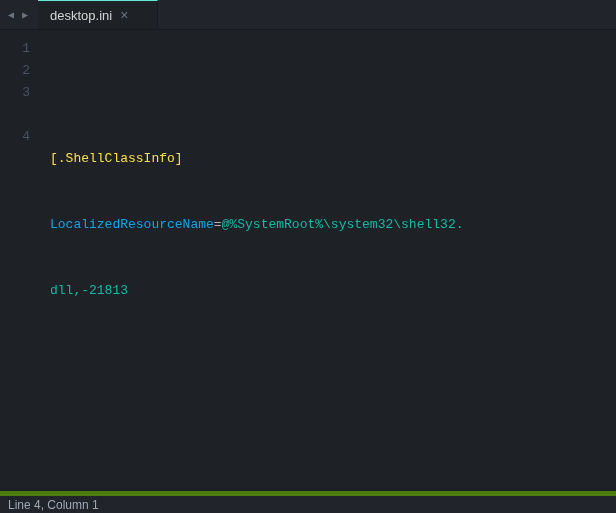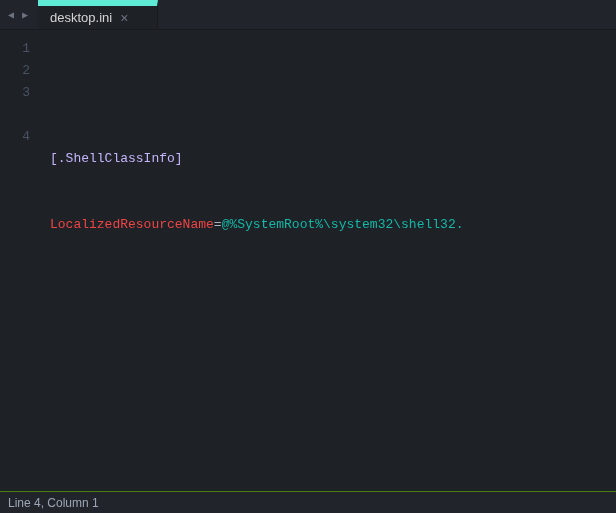--- a/index.html
+++ b/index.html
@@ -64,21 +64,21 @@
       border-top: 1px solid #3a3f4b;
       border-right: 1px solid #181a1f;
       gap: 8px;
       cursor: pointer;
       min-width: 120px;
     }
 
     .tab.active {
       background-color: #1e2227;
       color: #d4d4d4;
-      border-top: 6px solid #5eead4;
+      border-top: 1px solid #5eead4;
     }
 
     .tab-close {
       color: #6b7280;
       font-size: 14px;
       cursor: pointer;
       line-height: 1;
     }
 
     
@@ -111,42 +111,42 @@
       white-space: pre;
       overflow: hidden;
     }
 
     .line {
       display: block;
       height: 22px;
     }
 
     .color-bracket {
-      color: #c4b5fd;
+      color: #fde047;
       text-align: right;
     }
 
     .color-key {
-      color: #ef4444;
+      color: #0ea5e9;
     }
 
     .color-value {
       color: #14b8a6;
     }
 
     .color-default {
       color: #abb2bf;
     }
 
     
     #status-bar {
       height: 22px;
       min-height: 22px;
       background-color: #21252b;
-      border-top: 1px solid #4d7c0f;
+      border-top: 5px solid #4d7c0f;
       display: flex;
       align-items: center;
       justify-content: space-between;
       padding: 0 8px;
       font-family: -apple-system, BlinkMacSystemFont, 'Segoe UI', sans-serif;
       font-size: 12px;
       color: #9da5b4;
     }
 
     #status-left {
@@ -182,20 +182,21 @@
     <div>1</div>
     <div>2</div>
     <div>3</div>
     <div style="visibility:hidden;">3</div>
     <div>4</div>
   </div>
   <div id="code-content">
     <span class="line"> </span>
     <span class="line"><span class="color-bracket">[.ShellClassInfo]</span></span>
     <span class="line"><span class="color-key">LocalizedResourceName</span><span class="color-default">=</span><span class="color-value">@%SystemRoot%\system32\shell32.</span></span>
+    <span class="line"><span class="color-value">dll,-21813</span></span>
     <span class="line"> </span>
   </div>
 </div>
 
 <div id="status-bar">
   <div id="status-left">
     <span>Line 4, Column 1</span>
   </div>
 </div>
 

